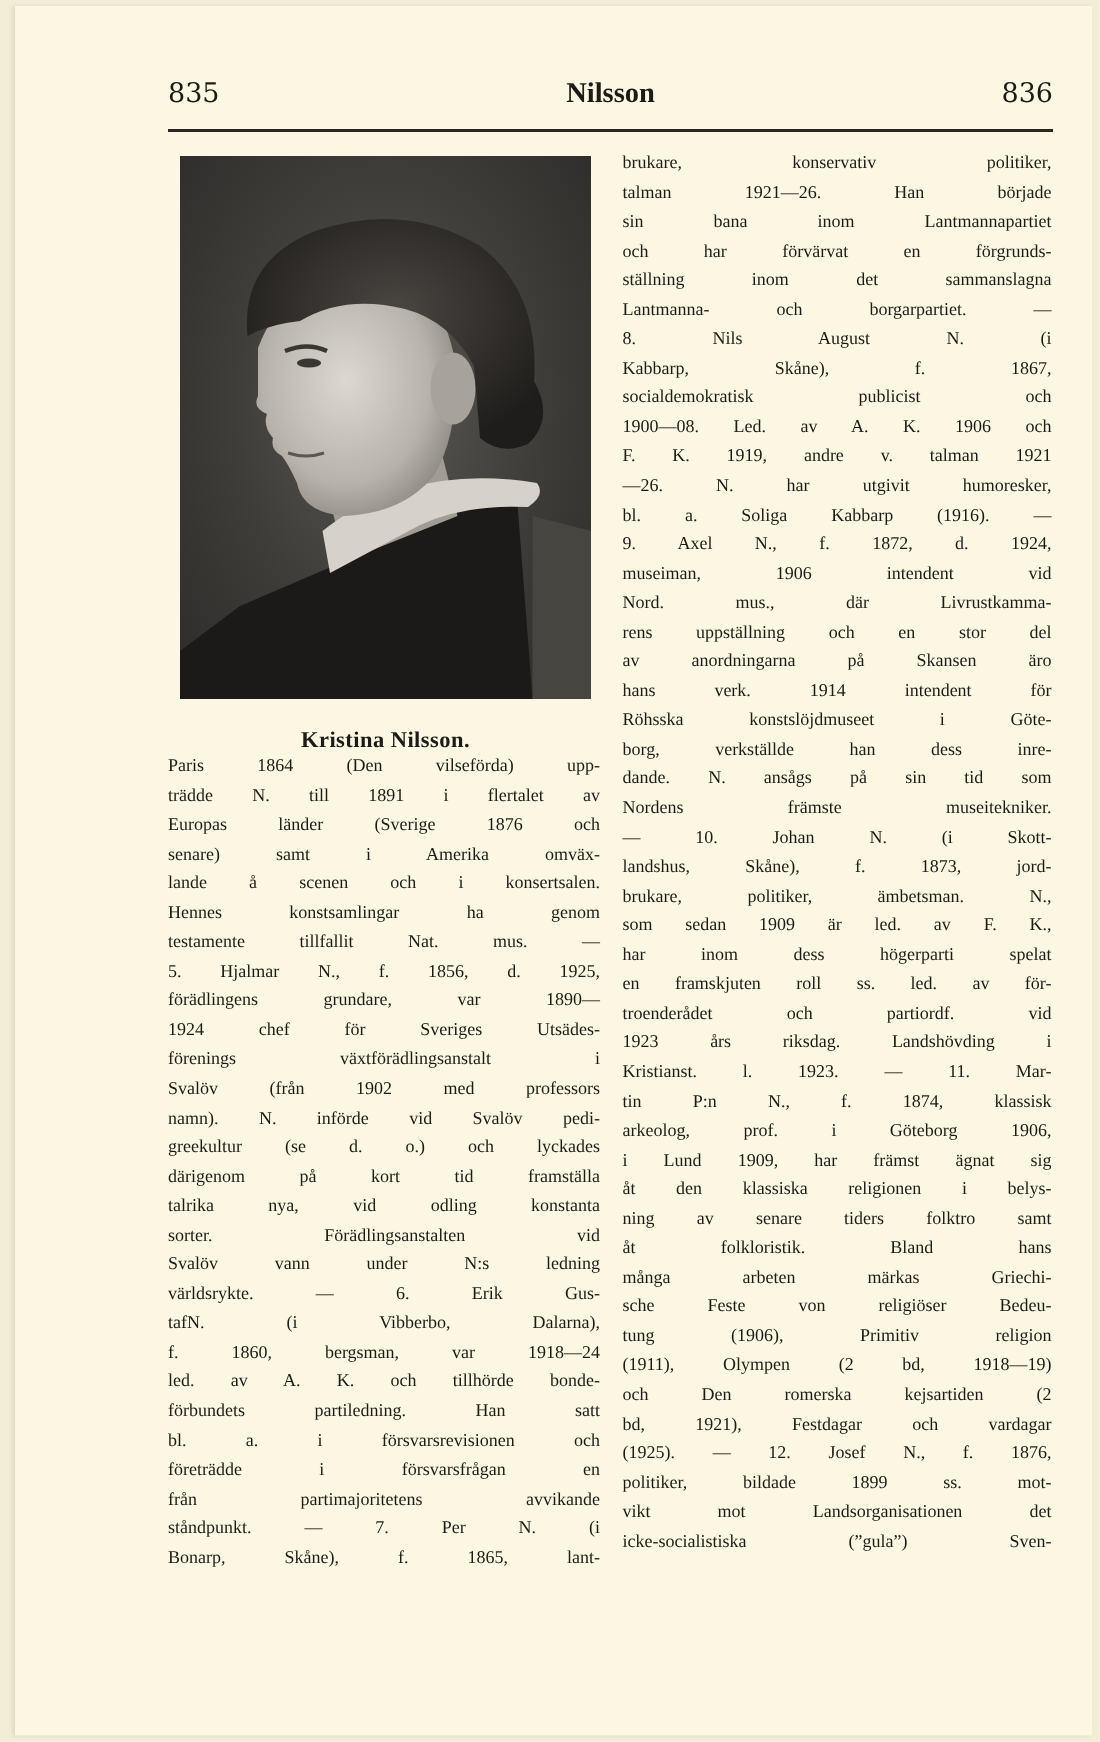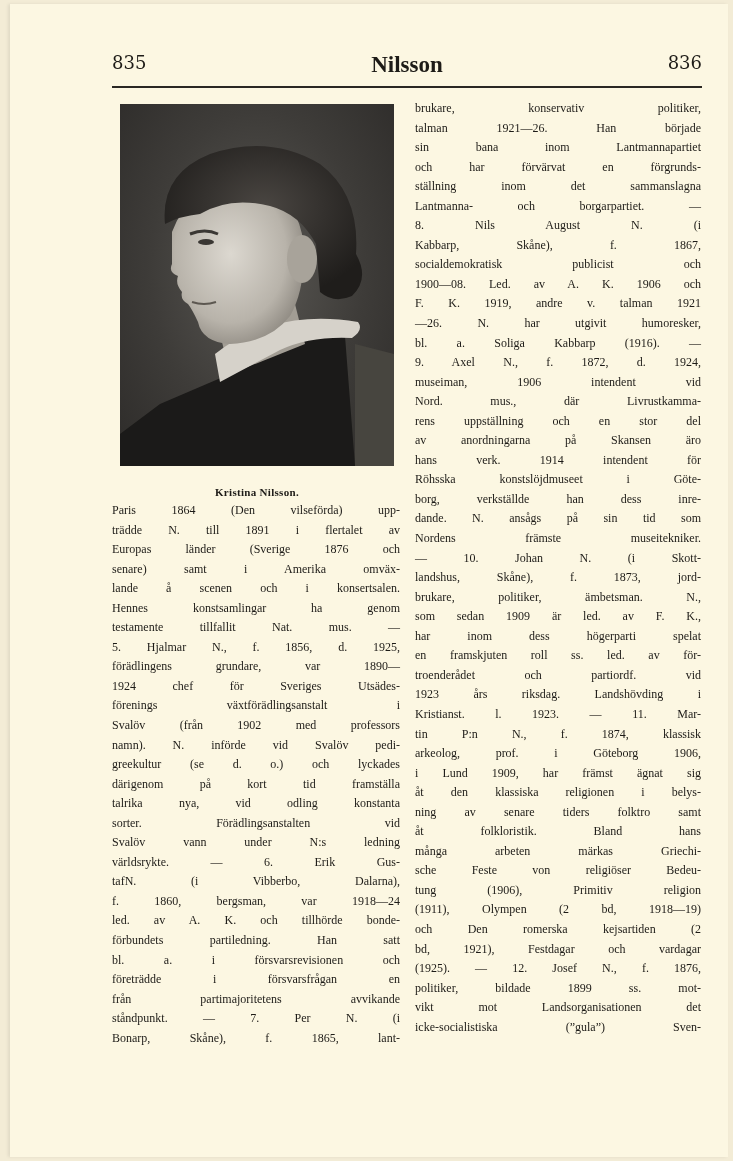--- a/index.html
+++ b/index.html
@@ -14,32 +14,32 @@
     position: absolute; left: 10px; top: 4px; width: 718px; height: 1153px;
     background: #fcf7e2;
     box-shadow: -2px 0 3px rgba(0,0,0,0.08);
   }
   .hdr {
     position: absolute; top: 52px; left: 112px; width: 590px; height: 28px;
     font-size: 18px;
   }
   .hdr .pl { position: absolute; left: 0; top: 0; }
   .hdr .pr { position: absolute; right: 0; top: 0; }
-  .hdr .title { position: absolute; left: 0; right: 0; text-align: center; font-weight: bold; font-family: "Liberation Serif", serif; font-size: 23px; }
+  .hdr .title { position: absolute; left: 0; right: 0; text-align: center; font-weight: bold; font-family: "Liberation Serif", serif; font-size: 19px; }
   .rule { position: absolute; top: 86px; left: 112px; width: 590px; height: 2px; background: #2a2723; }
 
   .photo {
     position: absolute; left: 120px; top: 104px; width: 274px; height: 362px;
     background: radial-gradient(ellipse at 50% 45%, #5a5854 0%, #3e3c39 55%, #2d2b29 100%);
     overflow: hidden;
   }
   .photo svg { position: absolute; left: 0; top: 0; }
   .caption {
     position: absolute; left: 112px; width: 290px; top: 486px; text-align: center;
-    font-size: 11px; font-weight: bold; letter-spacing: 0.3px;
+    font-size: 15px; font-weight: bold; letter-spacing: 0.3px;
     font-family: "Liberation Serif", serif;
   }
   .col {
     position: absolute; font-size: 12px; line-height: 19.55px;
     font-family: "Liberation Serif", serif;
   }
   .col .ln { display: block; text-align: justify; text-align-last: justify; white-space: nowrap; height: 19.55px; overflow: visible; }
   .col-left { left: 112px; top: 501px; width: 288px; }
   .col-right { left: 415px; top: 99px; width: 286px; }
 </style>

